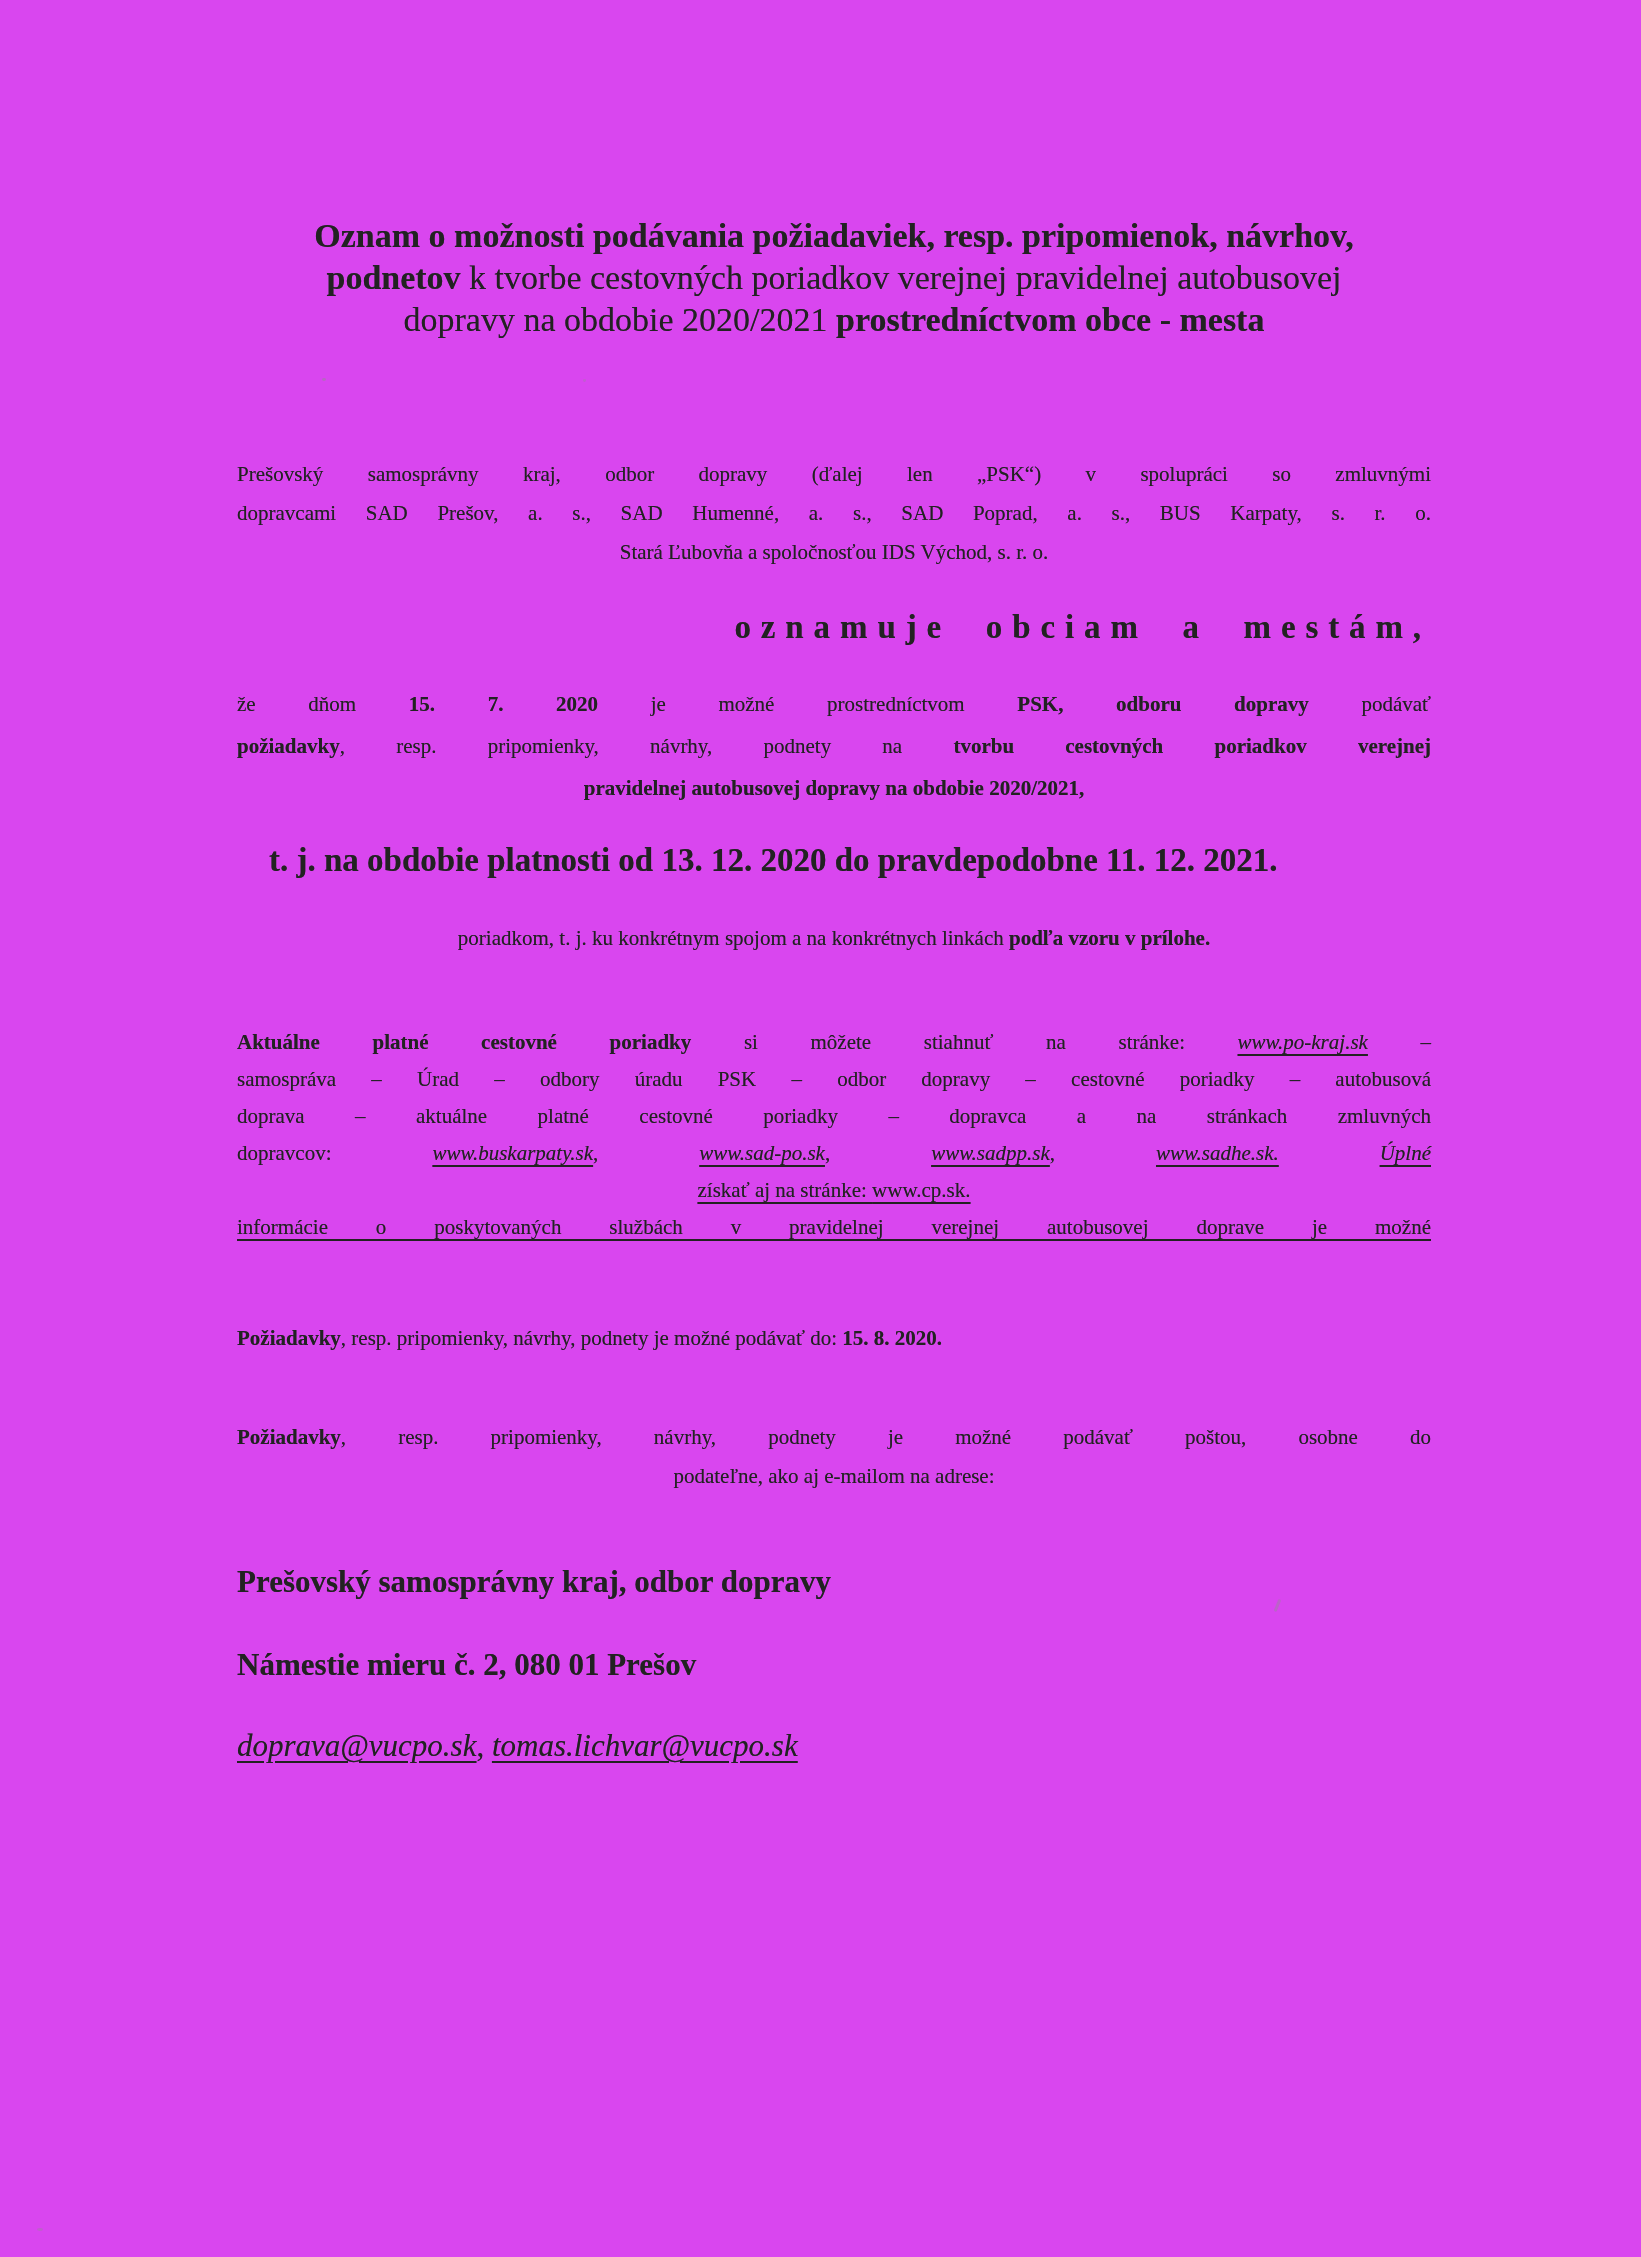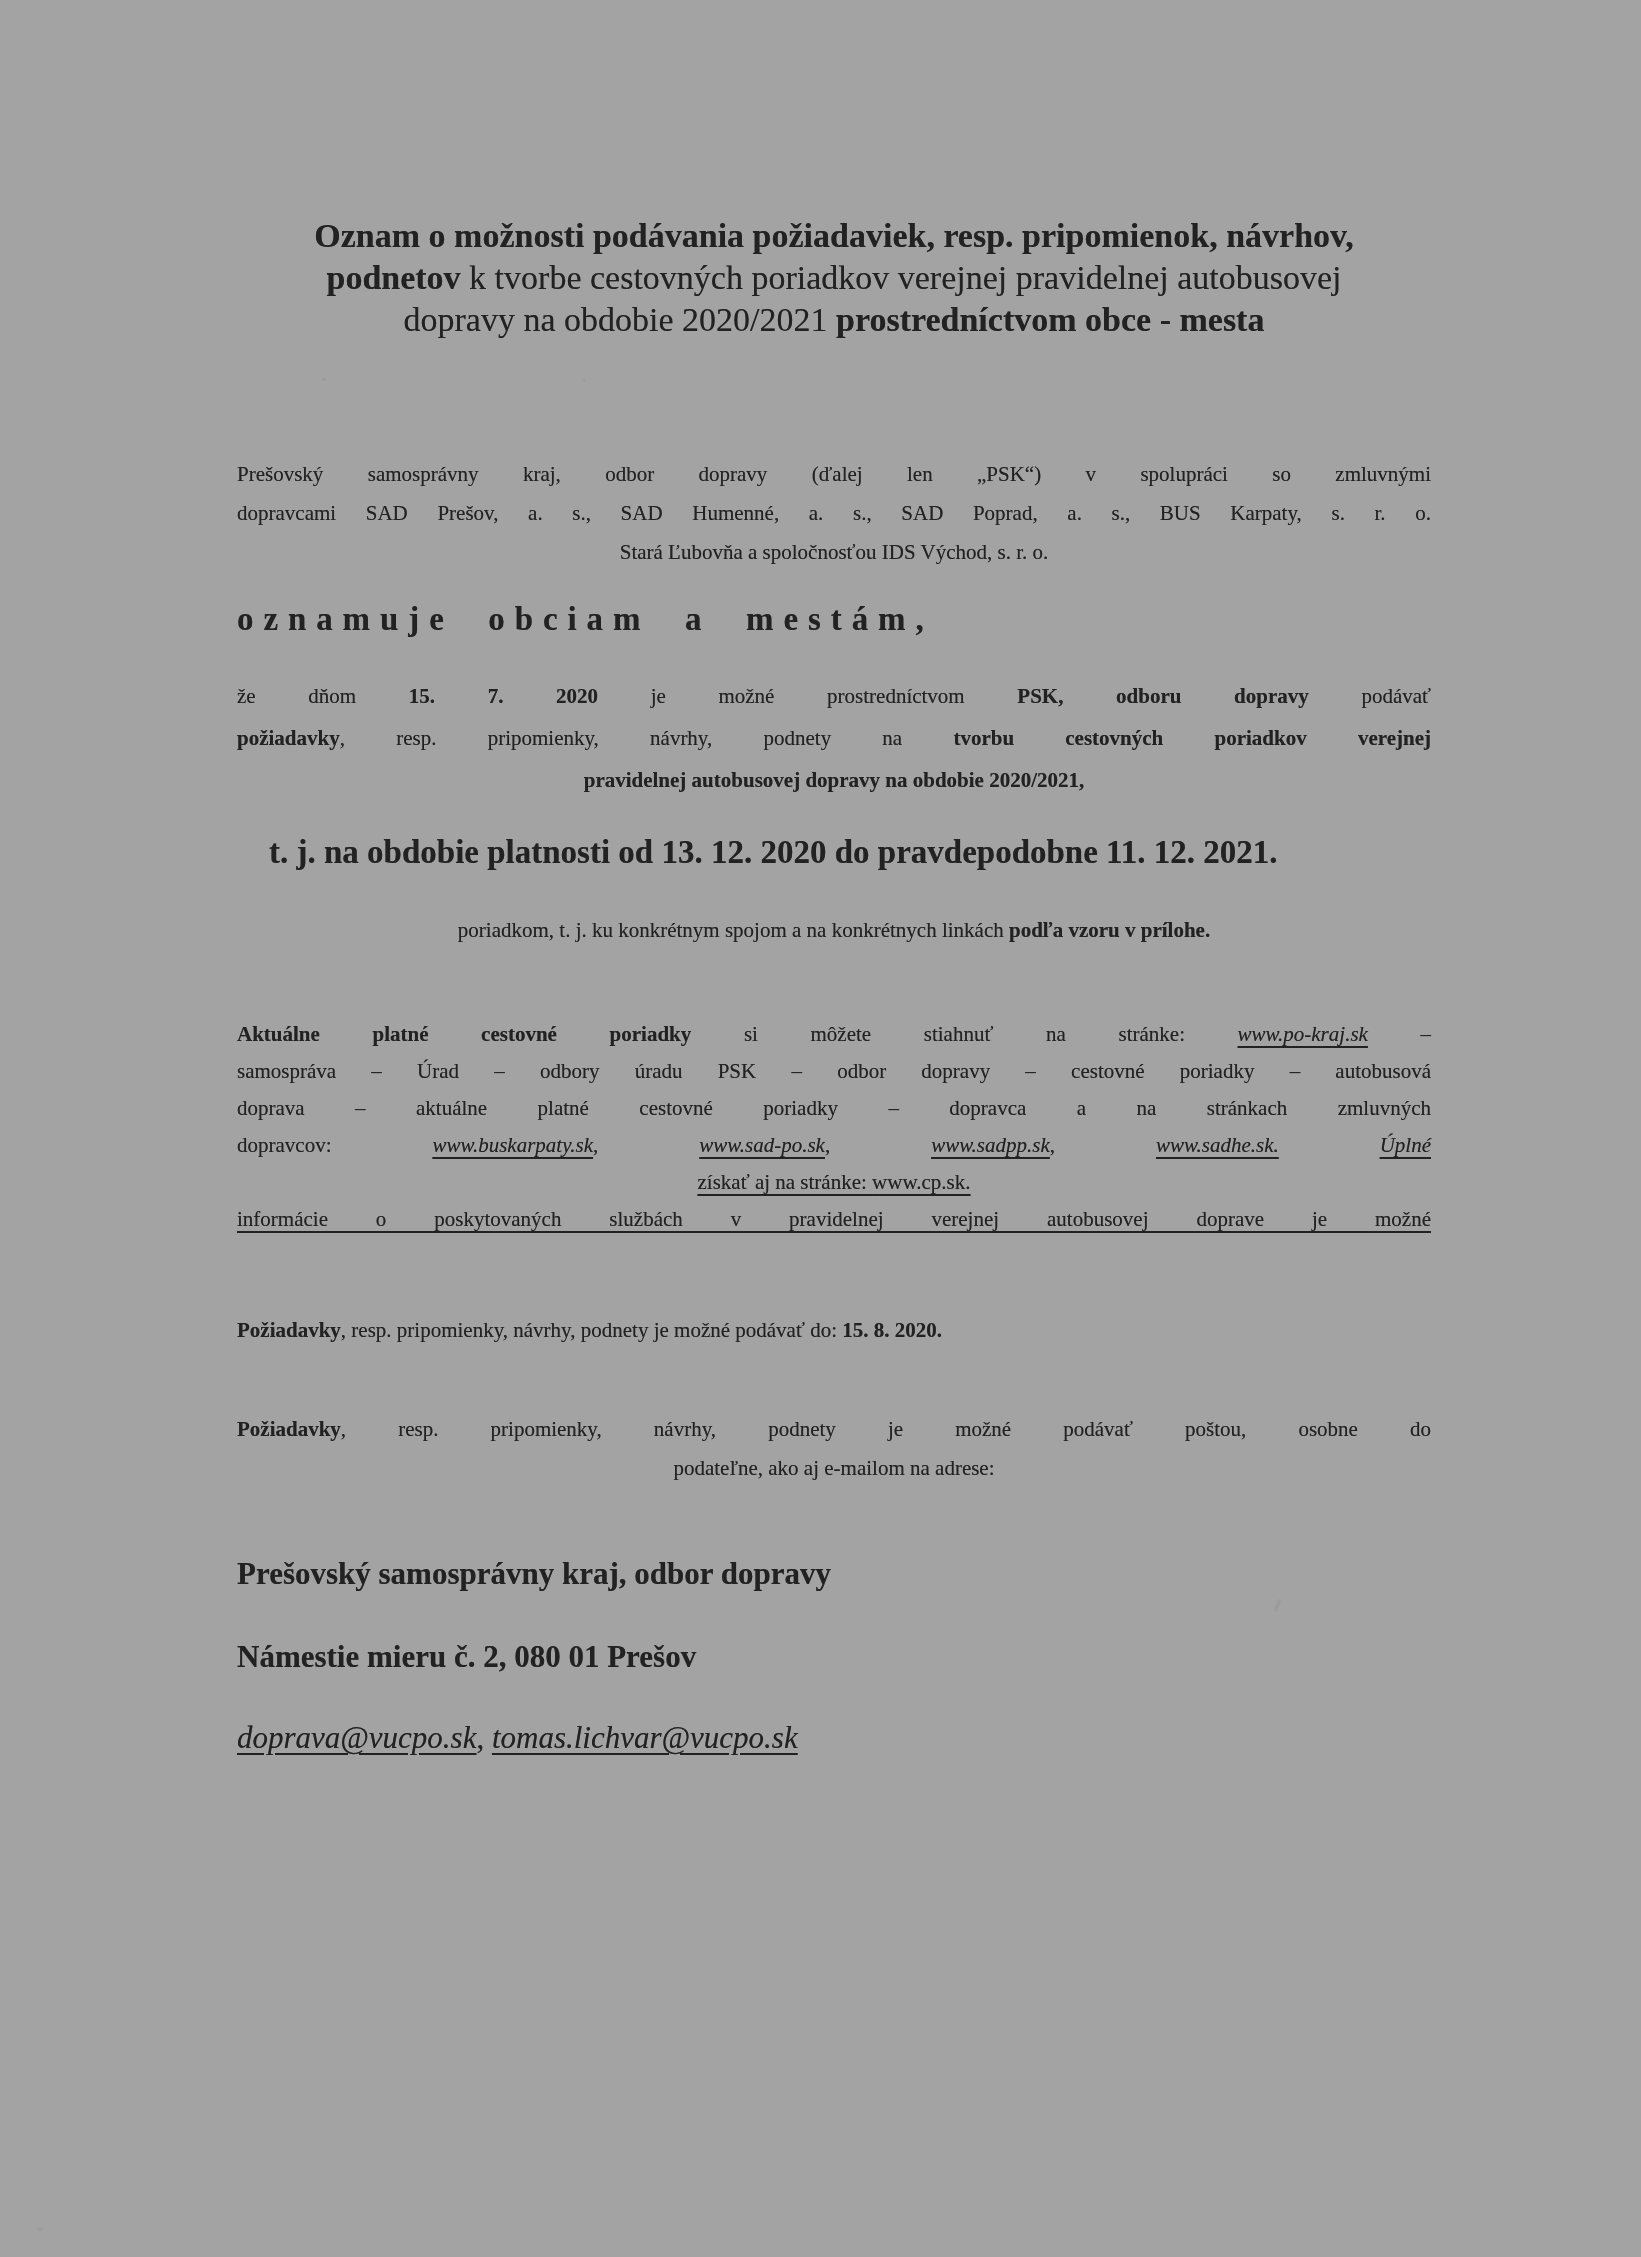--- a/index.html
+++ b/index.html
@@ -3,43 +3,43 @@
 <meta charset="utf-8">
 <style>
   html,body{margin:0;padding:0;}
   body{
     width:1641px;height:2257px;
     background:#ffffff;
     font-family:"Liberation Serif", serif;
   }
   .page{
     position:relative;width:1641px;height:2257px;
-    background:#a3a3a3;overflow:hidden;
+    background:#d946ef;overflow:hidden;
     color:#222222;
     text-shadow:0 0 0.6px rgba(50,50,50,.55);
   }
   .content{position:absolute;left:237px;top:215px;width:1194px;}
 
   
   .b{font-weight:bold;}
   .u{text-decoration:underline;text-decoration-thickness:1.9px;text-underline-offset:4.8px;font-style:italic;}
 
   
   .tline{display:block;}
   .just .tline.j{text-align:justify;text-align-last:justify;}
   .just .tline{text-align:center;}
   .tline.ul{text-decoration:underline;text-decoration-thickness:1.9px;text-underline-offset:4.8px;}
 
   .doc-title{font-size:34px;line-height:42px;text-align:center;}
   .para{font-size:21px;line-height:39px;}
   .para-notice{line-height:42px;}
   .para-timetables{line-height:37px;}
   .announce{
-    margin-top:26px;
-    font-size:33px;font-weight:bold;text-align:left;
+    margin-top:34px;
+    font-size:33px;font-weight:bold;text-align:right;
     letter-spacing:0.30em;word-spacing:0.50em;line-height:42px;
   }
   .validity{
     margin-top:30px;padding-left:32px;
     font-size:33px;font-weight:bold;line-height:42px;
   }
   .m-intro{margin-top:114px;}
   .m-notice{margin-top:35px;}
   .m-requests{margin-top:38px;}
   .m-timetables{margin-top:66px;}

